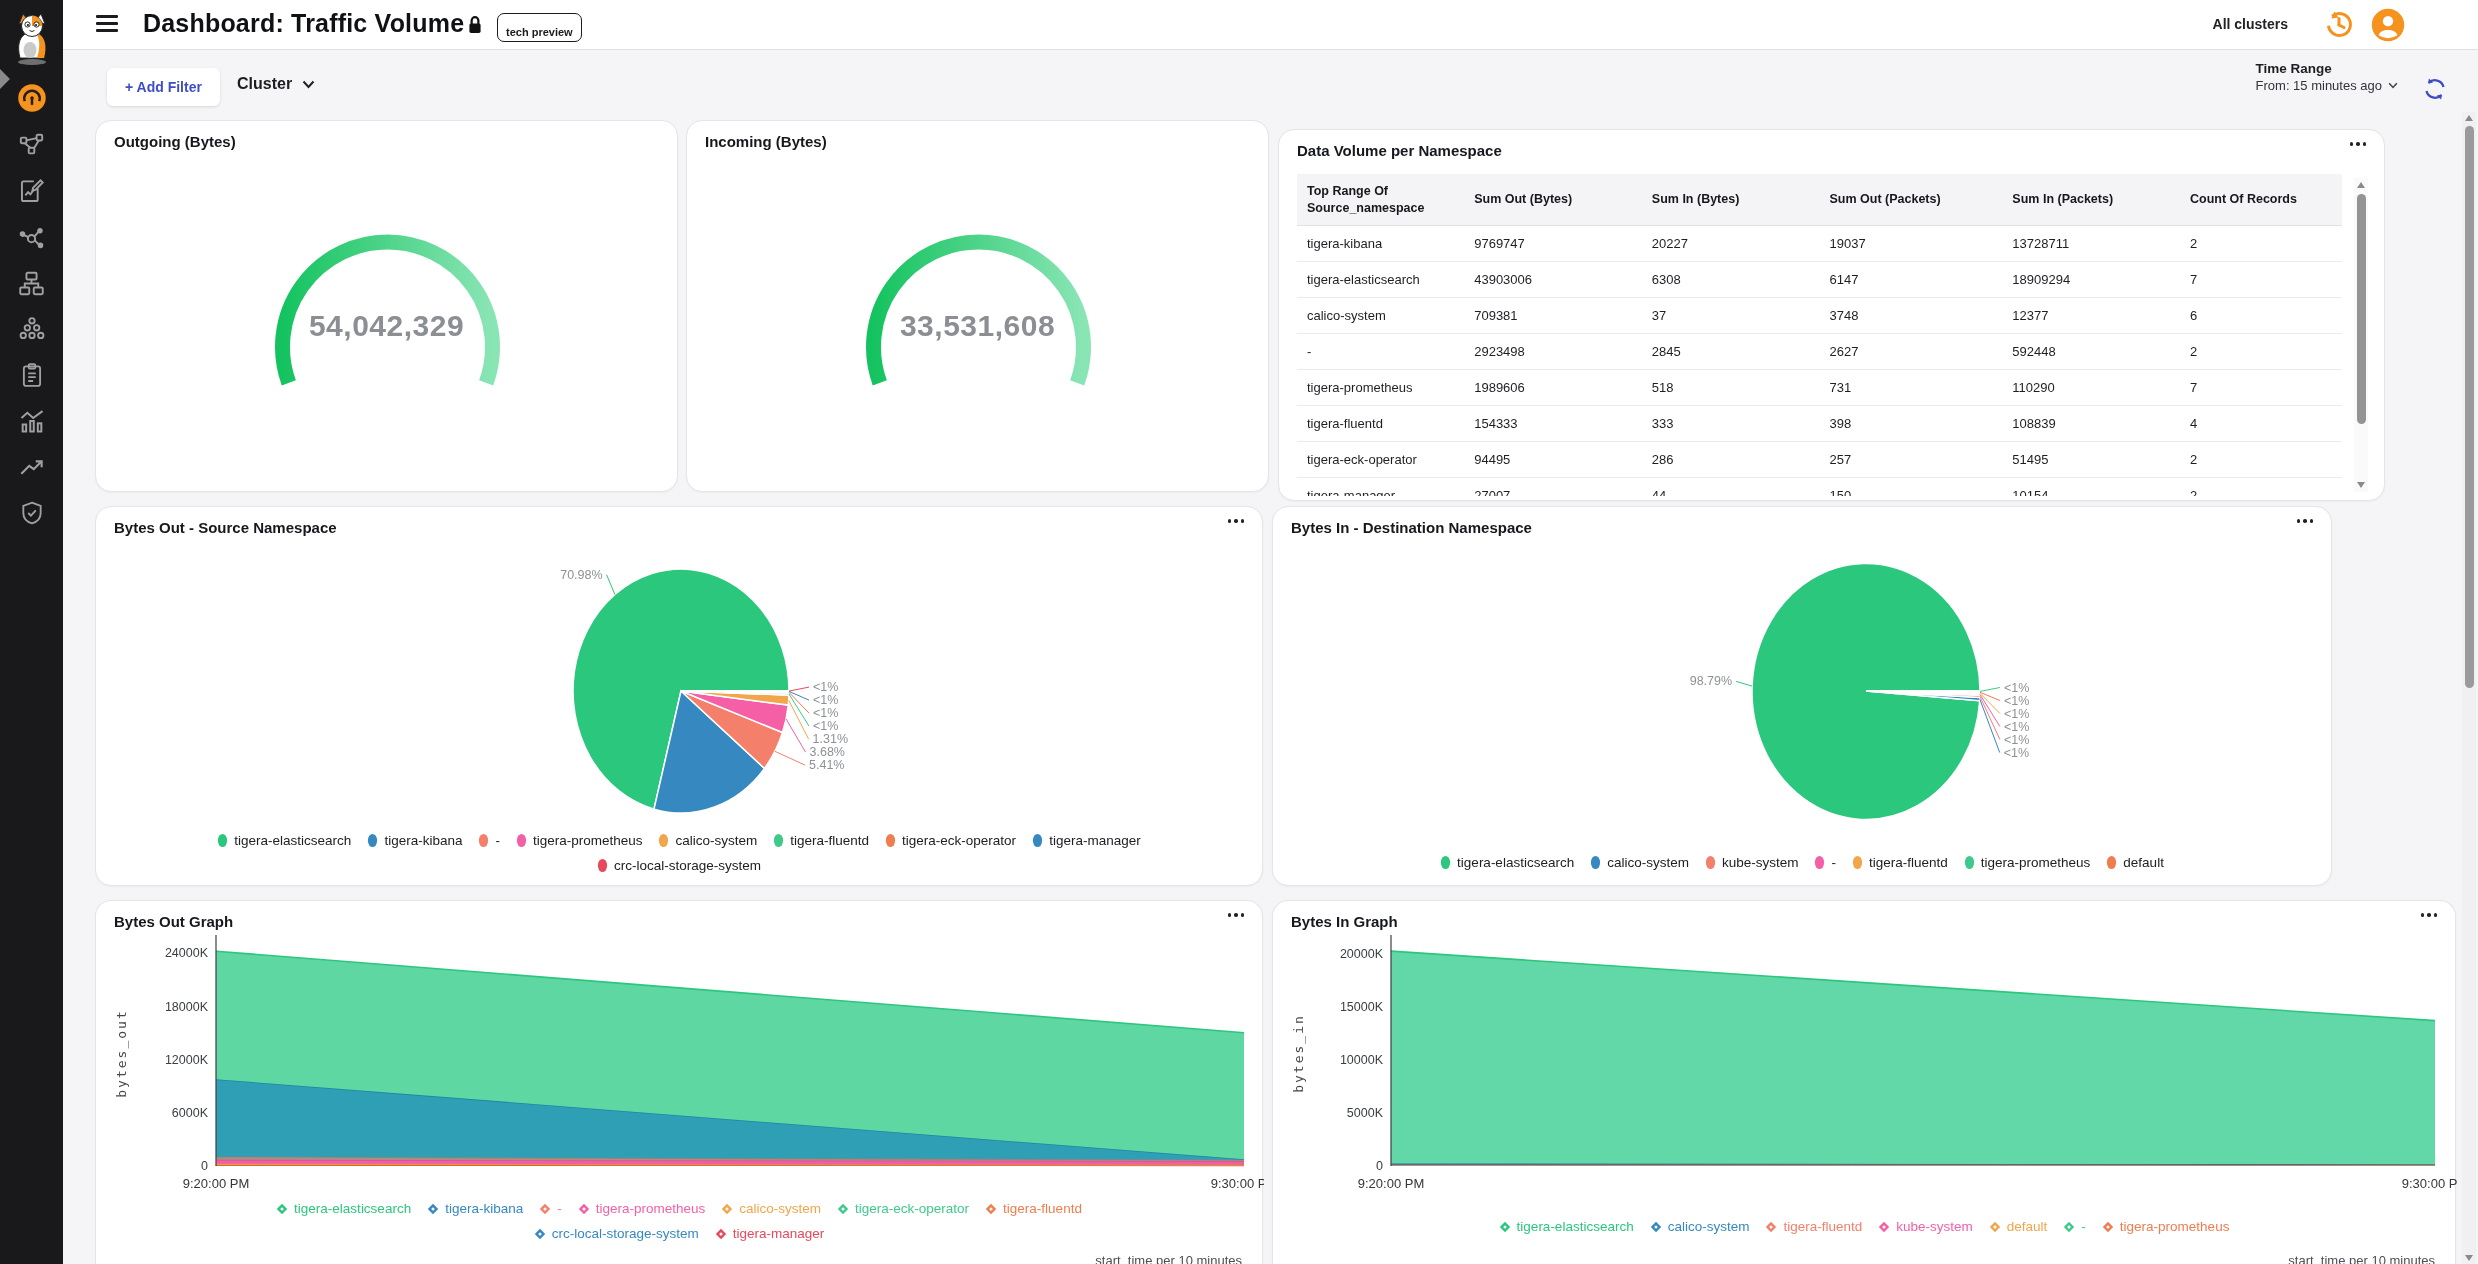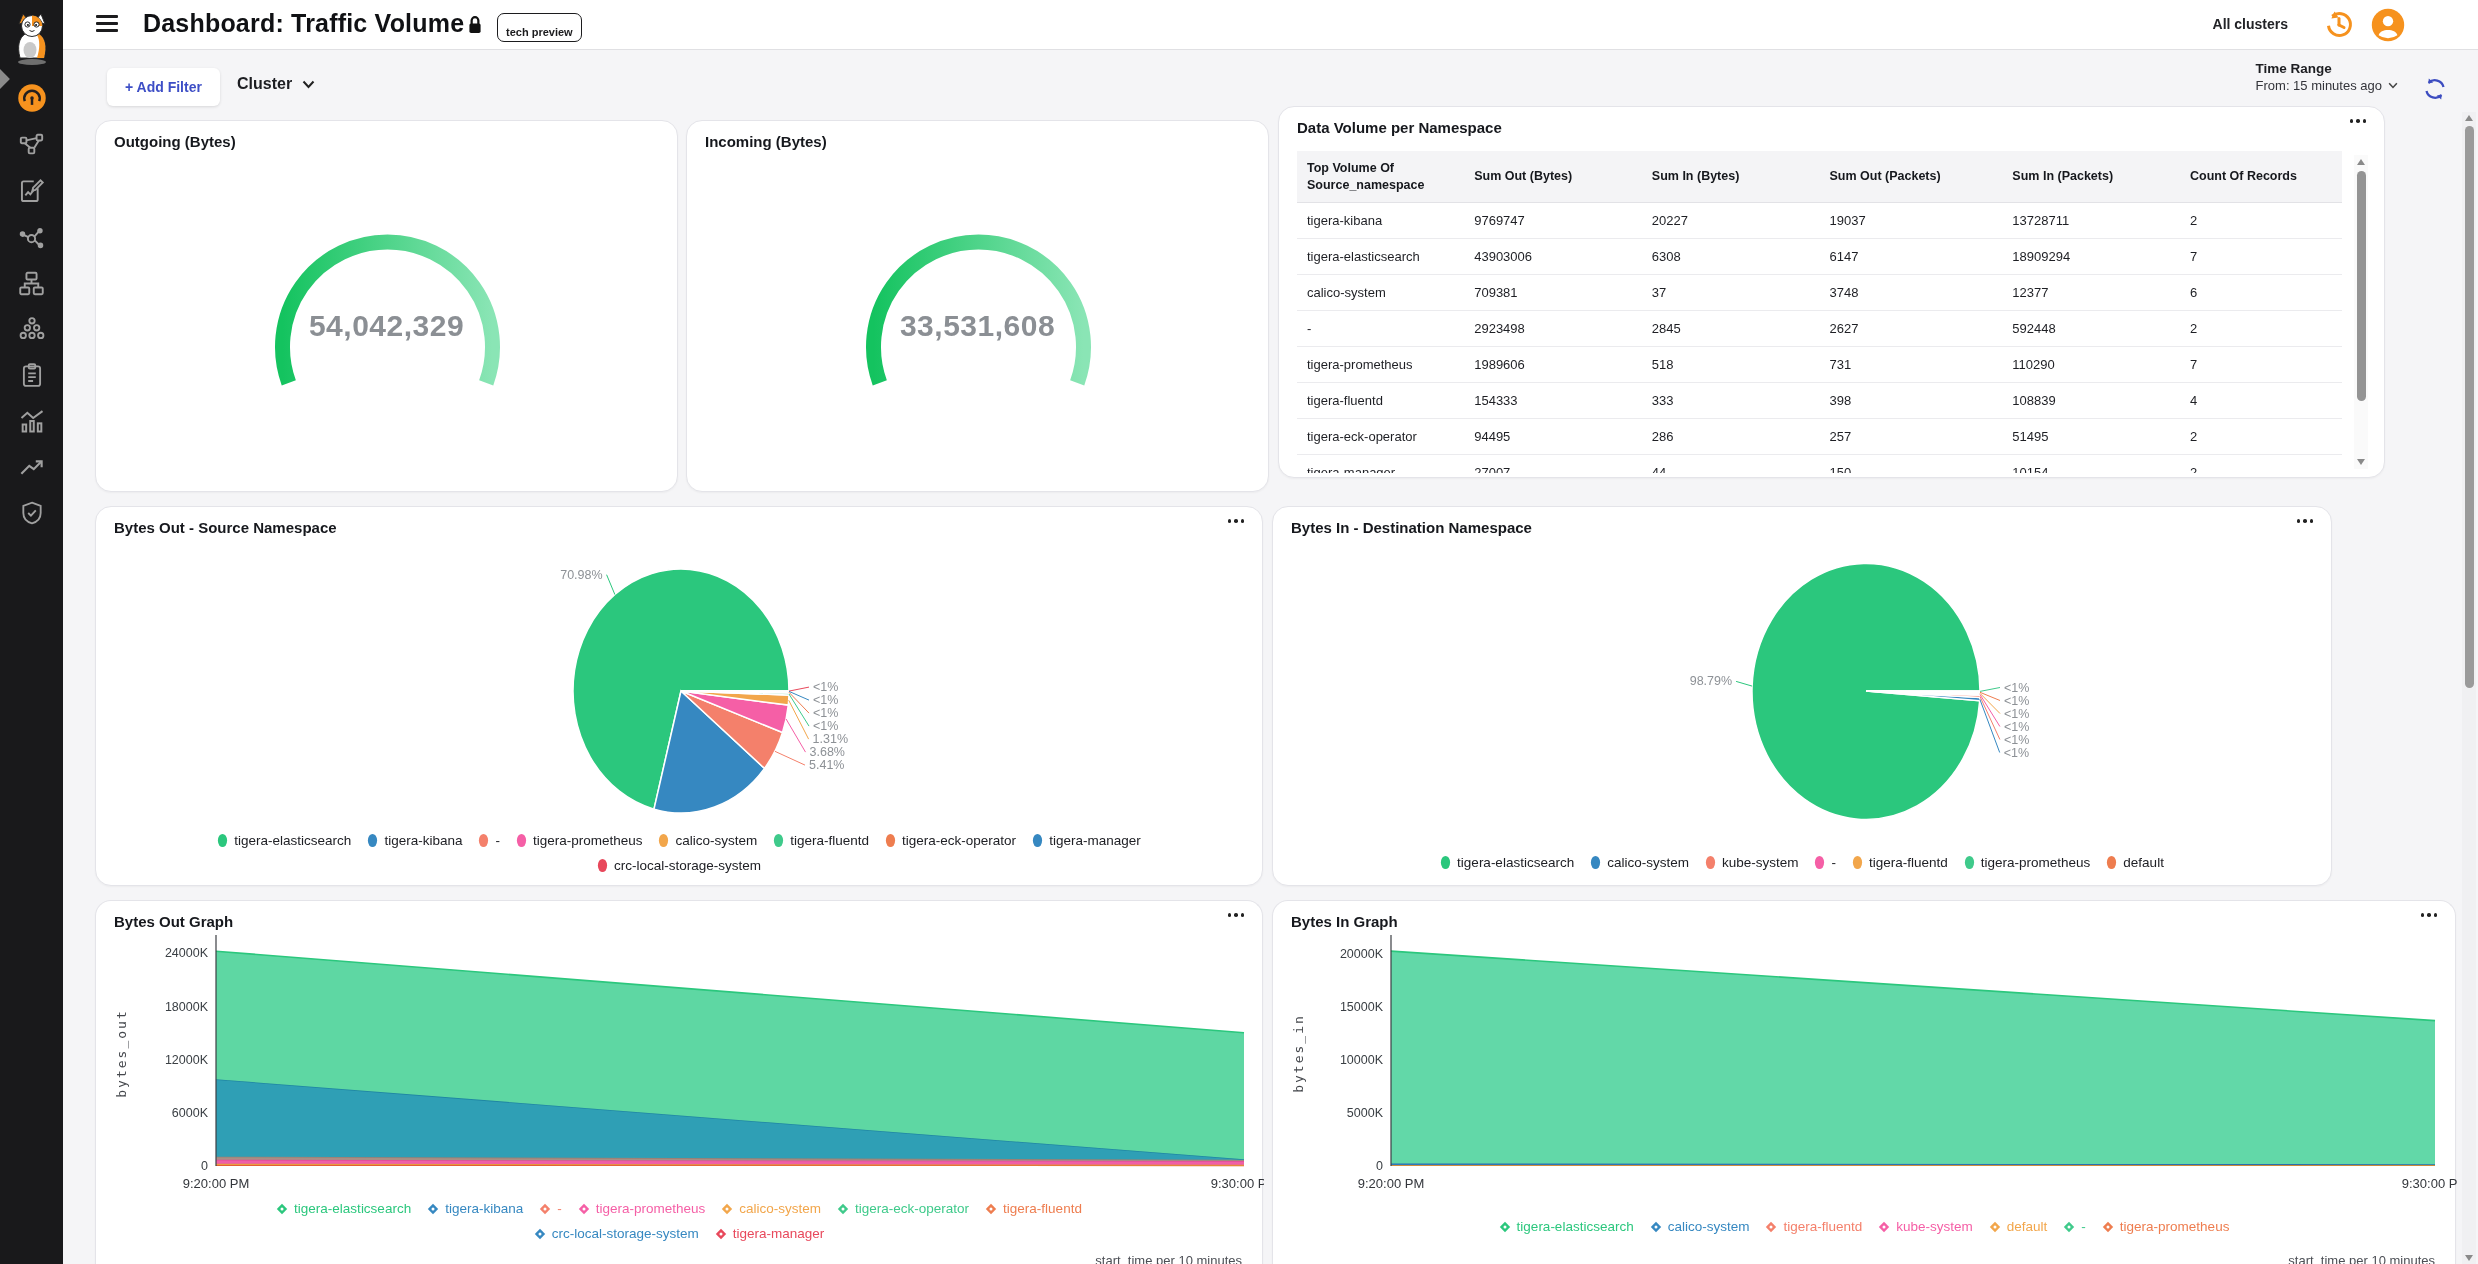--- a/index.html
+++ b/index.html
@@ -251,30 +251,30 @@
             <linearGradient id="gauge-in-grad" x1="0" y1="0" x2="1" y2="0">
               <stop offset="0%" stop-color="#14c35f"></stop>
               <stop offset="100%" stop-color="#8ae5b5"></stop>
             </linearGradient>
           </defs>
           <path d="M192.8 225.9 A105 105 0 1 1 390.2 225.9" fill="none" stroke="url(#gauge-in-grad)" stroke-width="15"></path>
         </svg>
       <div class="gauge-value">33,531,608</div>
     </section>
 
-    <section class="card" style="left:1215px;top:56px;width:1107px;height:372px;">
+    <section class="card" style="left:1215px;top:79px;width:1107px;height:372px;">
       <div class="card-title">Data Volume per Namespace</div>
       <div class="menu-dots">
           <i></i>
           <i></i>
           <i></i>
         </div>
       <div class="table-wrap">
         <div class="t-head" id="table-head">
-            <div class="t-cell c0">Top Volume Of Source_namespace</div>
+            <div class="t-cell c0">Top Range Of Source_namespace</div>
             <div class="t-cell c1">Sum Out (Bytes)</div>
             <div class="t-cell c2">Sum In (Bytes)</div>
             <div class="t-cell c3">Sum Out (Packets)</div>
             <div class="t-cell c4">Sum In (Packets)</div>
             <div class="t-cell c5">Count Of Records</div>
           </div>
         <div id="table-body">
             <div class="t-row">
               <div class="t-cell c0">tigera-kibana</div>
               <div class="t-cell c1">9769747</div>

